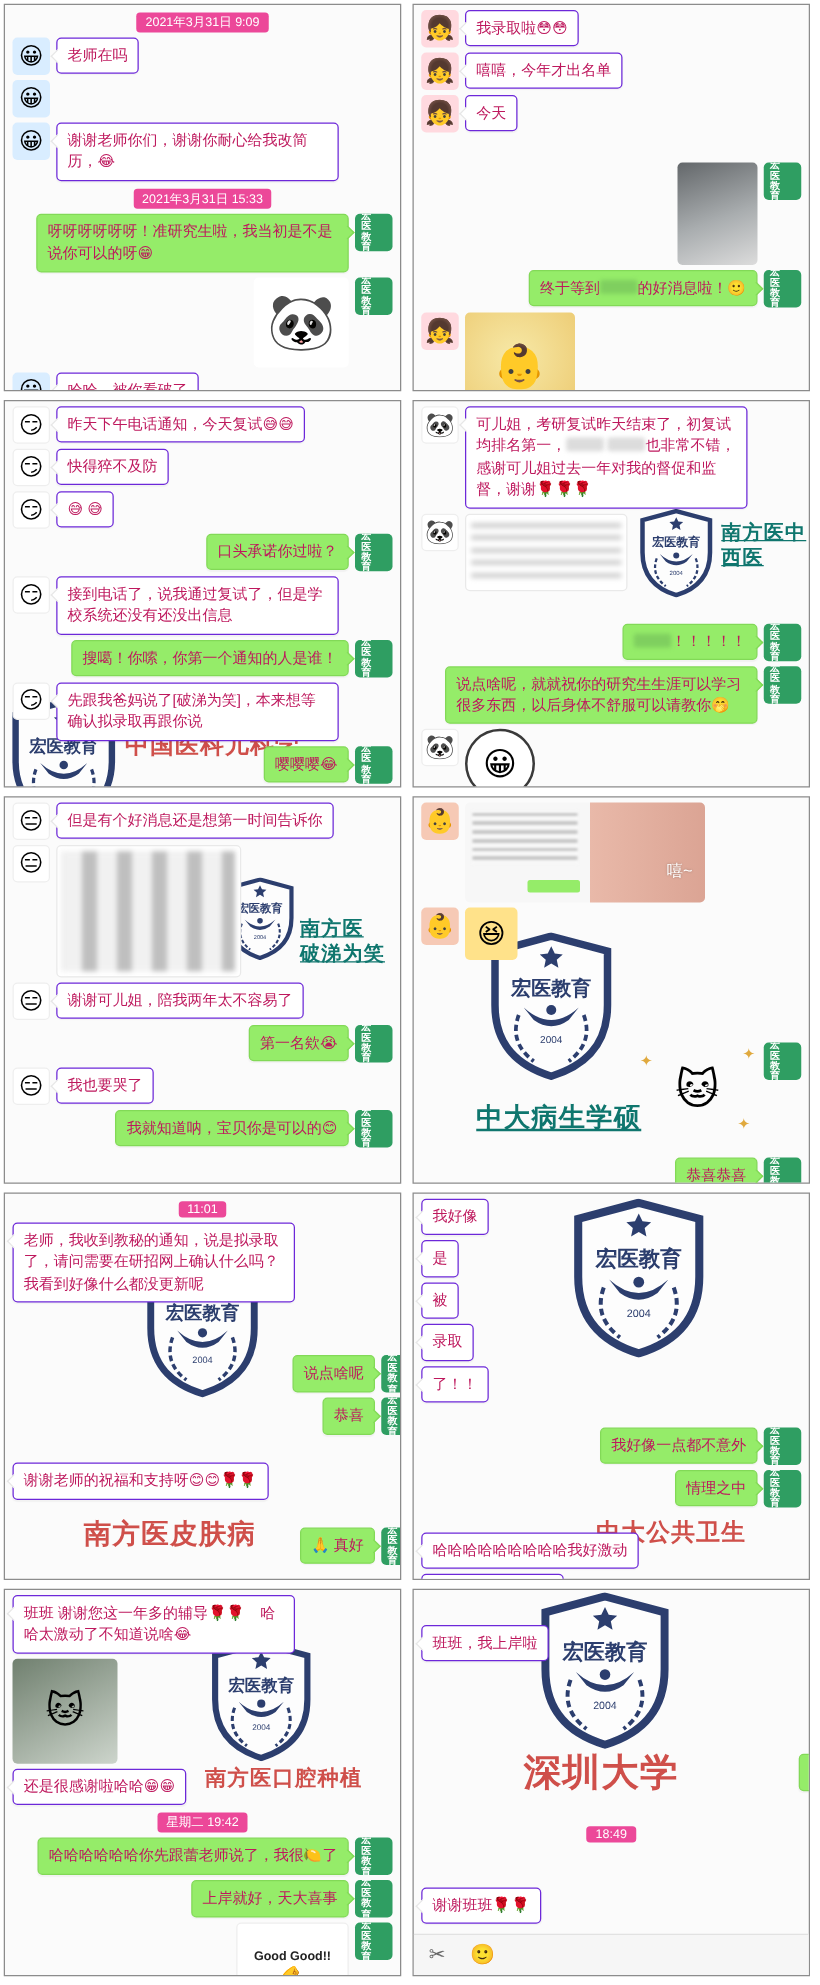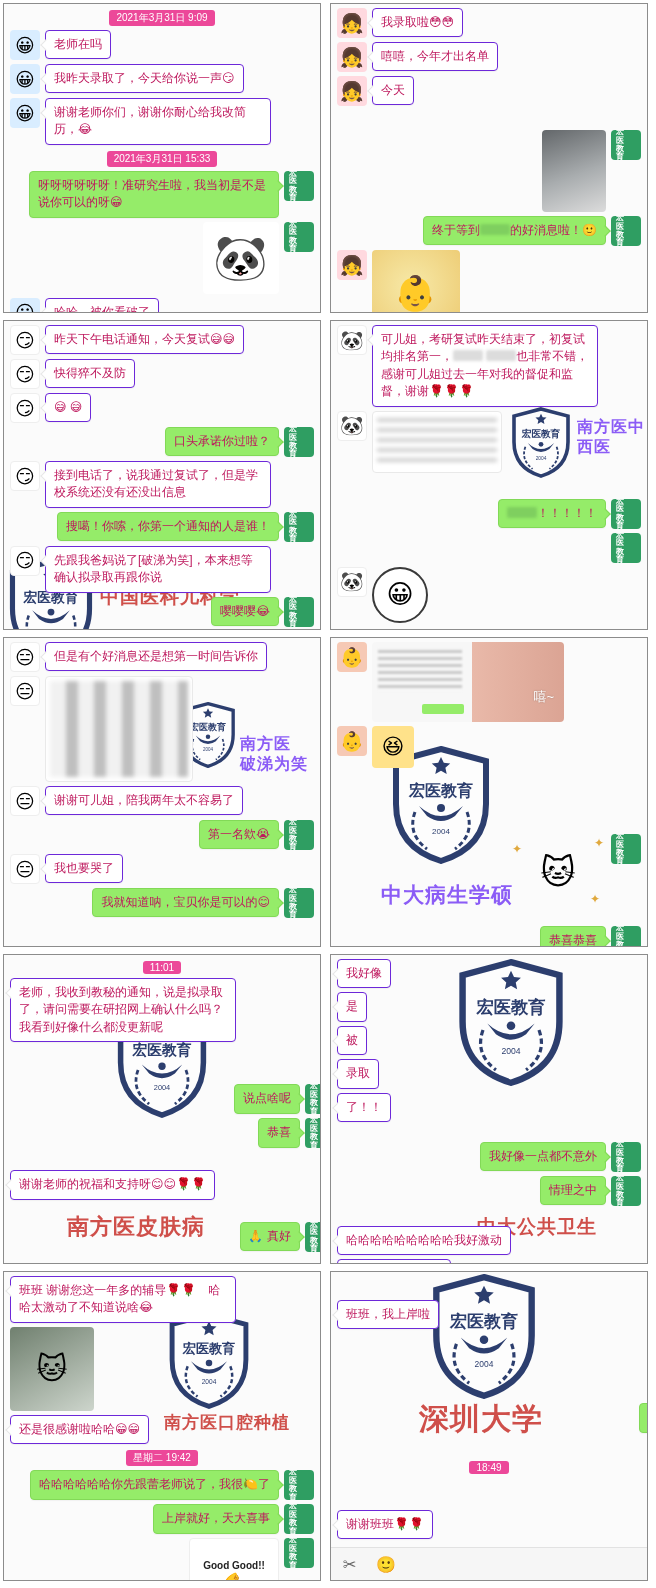--- a/index.html
+++ b/index.html
@@ -52,41 +52,40 @@
   .m-white-cat .spark{font-size:12px;color:#e0a93e;position:absolute;}
   .m-white-cat .s1{left:2px;top:8px;} .m-white-cat .s2{right:2px;top:2px;} .m-white-cat .s3{right:6px;bottom:4px;}
   .m-cat-photo{background:linear-gradient(150deg,#70806f,#cdd5cc);font-size:30px;}
   .m-muscle{background:#fff;border:1px solid #eee;box-sizing:border-box;font-size:30px;}
   .m-muscle .cap{font-size:10px;font-weight:bold;color:#222;}
   .m-round-face{background:#fff;border:2px solid #3a3a3a;border-radius:50%;font-size:26px;box-sizing:border-box;}
   .wm{position:absolute;z-index:1;pointer-events:none;}
   .wm-label{position:absolute;z-index:1;font-weight:bold;white-space:pre-line;line-height:1.25;
             pointer-events:none;letter-spacing:1px;}
   .wm-label.red{color:#cf4f4a;}
-  .wm-label.blue{color:#8b5cf6;}
+  .wm-label.blue{color:#0f766e;text-decoration:underline;}
   .panel-toolbar{position:absolute;left:0;right:0;bottom:0;height:32px;background:#f6f6f6;
       border-top:1px solid #e2e2e2;display:flex;align-items:center;gap:20px;padding:0 12px;
       font-size:16px;color:#666;z-index:3;}
   .spacer{width:100%;}
 </style>
 </head>
 <body>
 
 <div class="board" id="board">
     <div class="panel">
       <div class="time-row">
         <span class="time-pill">2021年3月31日 9:09</span>
       </div>
       <div class="msg-row left">
         <div class="avatar av-blue-cartoon">😀</div>
         <div class="bubble">老师在吗</div>
       </div>
       <div class="msg-row left">
         <div class="avatar av-blue-cartoon">😀</div>
-        <div class="bubble">我昨天录取了，今天给你说一声😏</div>
       </div>
       <div class="msg-row left">
         <div class="avatar av-blue-cartoon">😀</div>
         <div class="bubble">谢谢老师你们，谢谢你耐心给我改简历，😂</div>
       </div>
       <div class="time-row">
         <span class="time-pill">2021年3月31日 15:33</span>
       </div>
       <div class="msg-row right">
         <div class="bubble">呀呀呀呀呀呀！准研究生啦，我当初是不是说你可以的呀😁</div>
@@ -218,20 +217,21 @@
       </div>
       <div class="spacer" style="height: 18px;"></div>
       <div class="msg-row right">
         <div class="bubble"><span class="censor"></span>！！！！！</div>
         <div class="avatar av-tutor">
           <span>宏医</span>
           <span>教育</span>
         </div>
       </div>
       <div class="msg-row right">
+        <div class="bubble">说点啥呢，就就祝你的研究生生涯可以学习很多东西，以后身体不舒服可以请教你🤭</div>
         <div class="avatar av-tutor">
           <span>宏医</span>
           <span>教育</span>
         </div>
       </div>
       <div class="msg-row left">
         <div class="avatar av-panda">🐼</div>
         <div class="media m-round-face" style="width: 56px; height: 56px;">😀</div>
       </div>
     </div>

